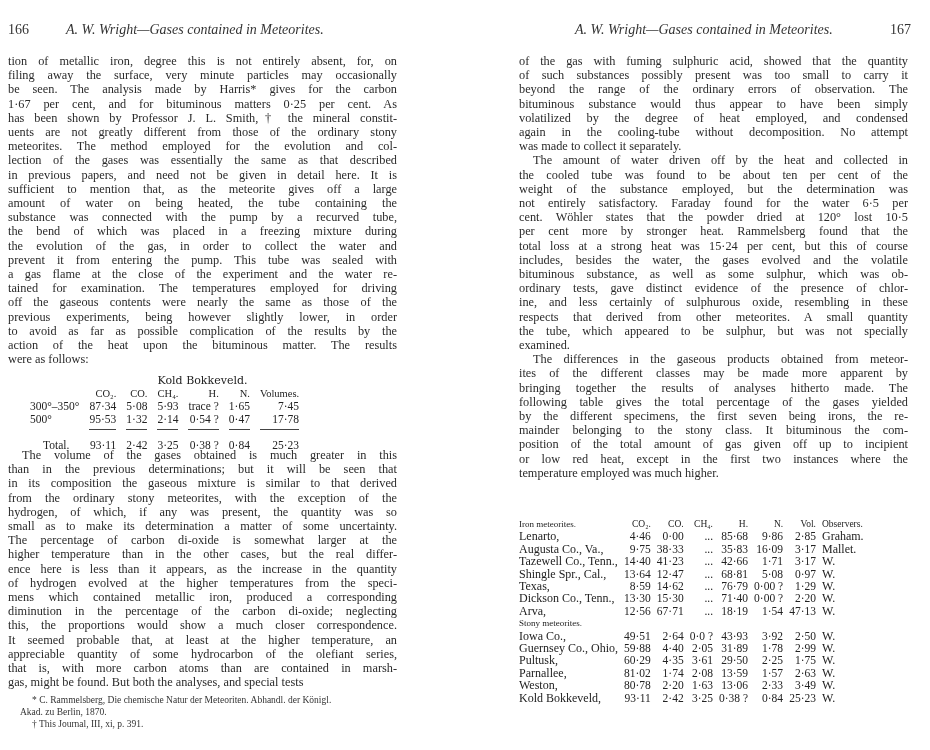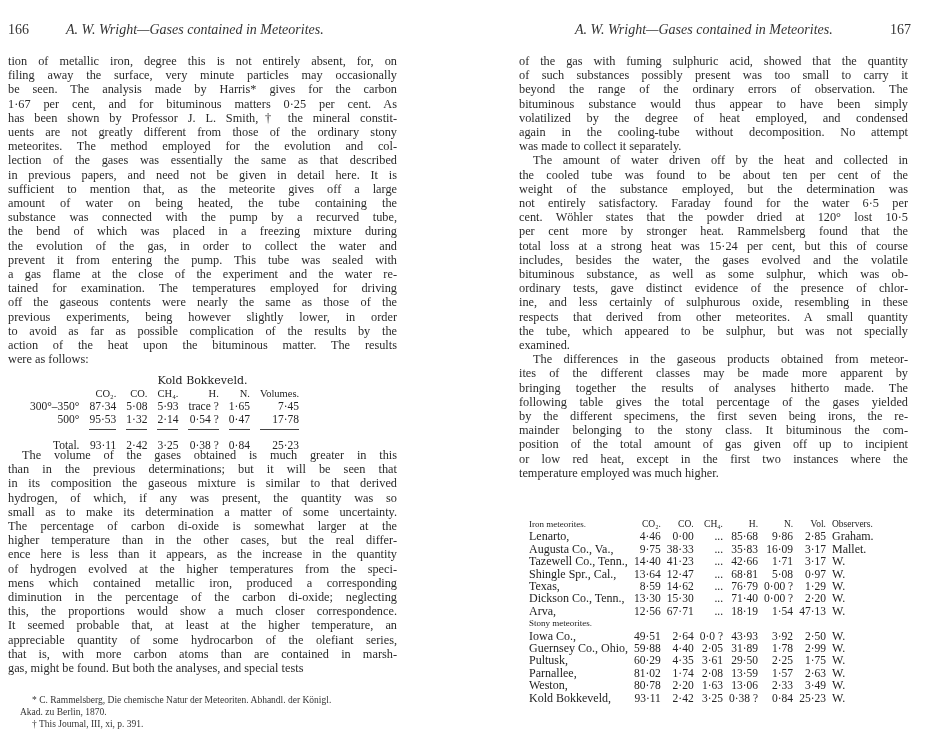--- a/index.html
+++ b/index.html
@@ -21,30 +21,30 @@
   #left .body { left:8px; width:389px; }
   #right .body { left:54px; width:389px; }
   .line { display:block; white-space:nowrap; text-align:justify; text-align-last:justify; }
   .line.last { text-align-last:left; }
   .indent { padding-left:14px; }
   .kb-title { position:absolute; left:0; width:389px; text-align:center; font-size:11px; }
   table { border-collapse:collapse; font-family:"Liberation Serif",serif; }
   .kb { position:absolute; left:25px; top:395px; font-size:11.5px; }
   .kb td, .kb th { padding:0 5px; text-align:right; font-weight:normal; line-height:13px; }
   .kb th { font-size:10.5px; }
-  .kb td.lbl { text-align:right; }
+  .kb td.lbl { text-align:left; }
   .kb tr.total td { padding-top:7px; }
   .kb tr.rule td { height:6px; padding:0 5px; }
   .kb tr.rule td div { border-top:1px solid #444; height:0; }
   .lbody2 { position:absolute; left:8px; width:389px; top:448px;
             font-family:"Liberation Serif",serif; font-size:12.3px; line-height:14.2px; color:#2a2a2a; }
   .footnotes { position:absolute; left:20px; top:694px; width:389px;
                font-family:"Liberation Serif",serif; font-size:9.5px; line-height:12px; color:#333; }
   .fn1 { padding-left:12px; }
-  .mt { position:absolute; left:64px; top:518px; font-size:11.5px; color:#222; }
+  .mt { position:absolute; left:54px; top:518px; font-size:11.5px; color:#222; }
   .mt td, .mt th { padding:0 3px; line-height:12.4px; text-align:right; font-weight:normal; white-space:nowrap; }
   .mt th { font-size:9.5px; }
   .mt td.name { text-align:left; padding-left:0; font-size:12px; }
   .mt th.grp, .mt td.grp { text-align:left; font-size:9px; padding-left:0; }
   .mt td.obs { text-align:left; font-size:12px; }
 </style>
 </head>
 <body>
 
 <div class="page" id="left">
@@ -139,20 +139,21 @@
           <td class="">0·84</td>
           <td class="">25·23</td>
         </tr>
       </tbody>
   </table>
 
   <div class="lbody2" id="lp2">
       <span class="line indent">The volume of the gases obtained is much greater in this</span>
       <span class="line">than in the previous determinations; but it will be seen that</span>
       <span class="line">in its composition the gaseous mixture is similar to that derived</span>
+      <span class="line">from the ordinary stony meteorites, with the exception of the</span>
       <span class="line">hydrogen, of which, if any was present, the quantity was so</span>
       <span class="line">small as to make its determination a matter of some uncertainty.</span>
       <span class="line">The percentage of carbon di-oxide is somewhat larger at the</span>
       <span class="line">higher temperature than in the other cases, but the real differ-</span>
       <span class="line">ence here is less than it appears, as the increase in the quantity</span>
       <span class="line">of hydrogen evolved at the higher temperatures from the speci-</span>
       <span class="line">mens which contained metallic iron, produced a corresponding</span>
       <span class="line">diminution in the percentage of the carbon di-oxide;  neglecting</span>
       <span class="line">this, the proportions would show a much closer correspondence.</span>
       <span class="line">It seemed probable that, at least at the higher temperature, an</span>

